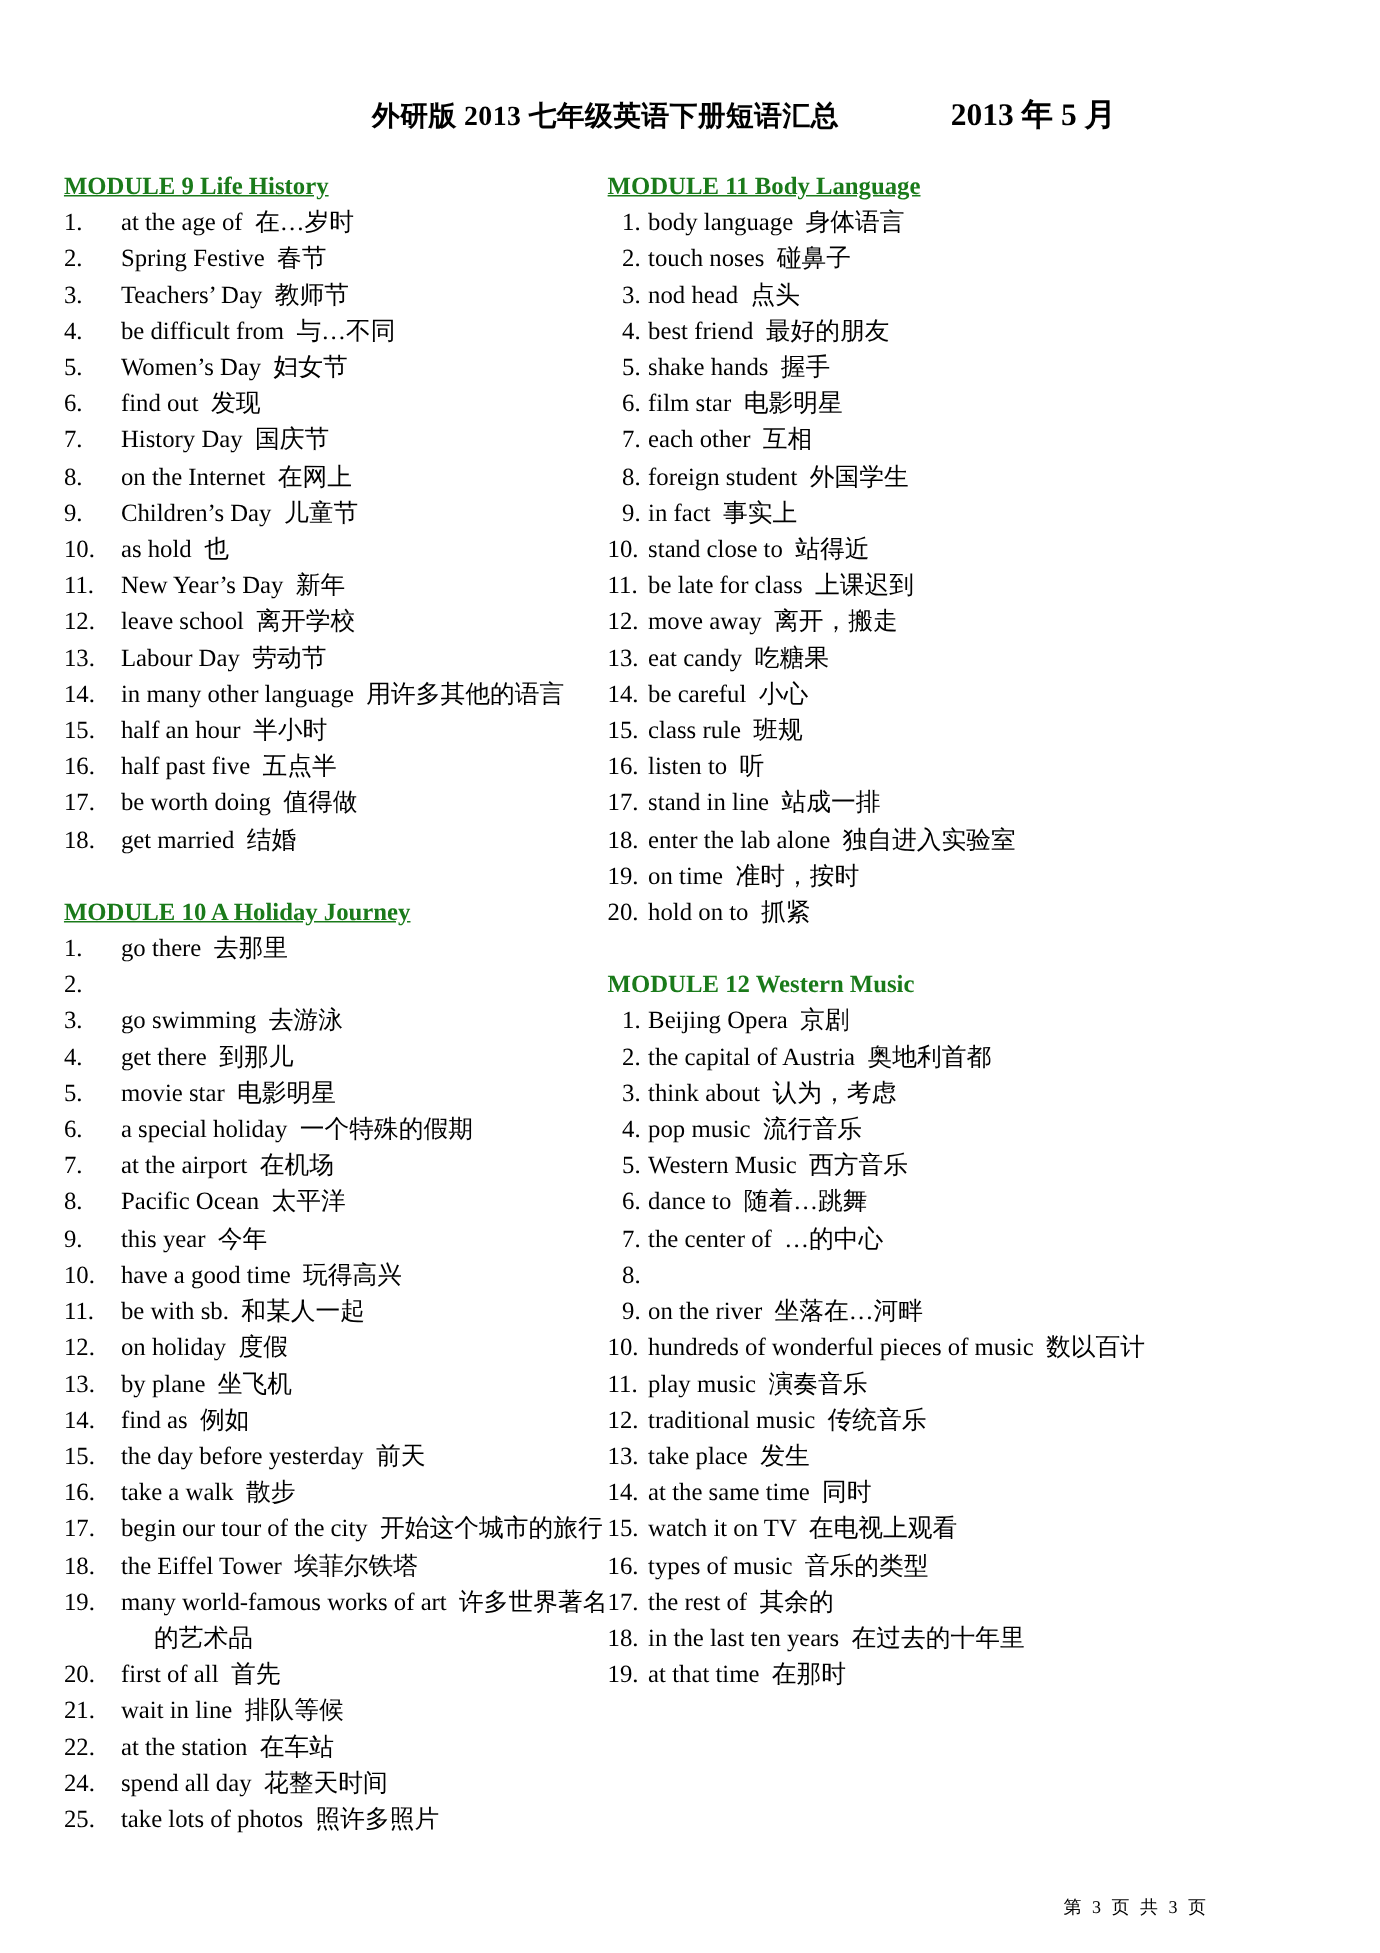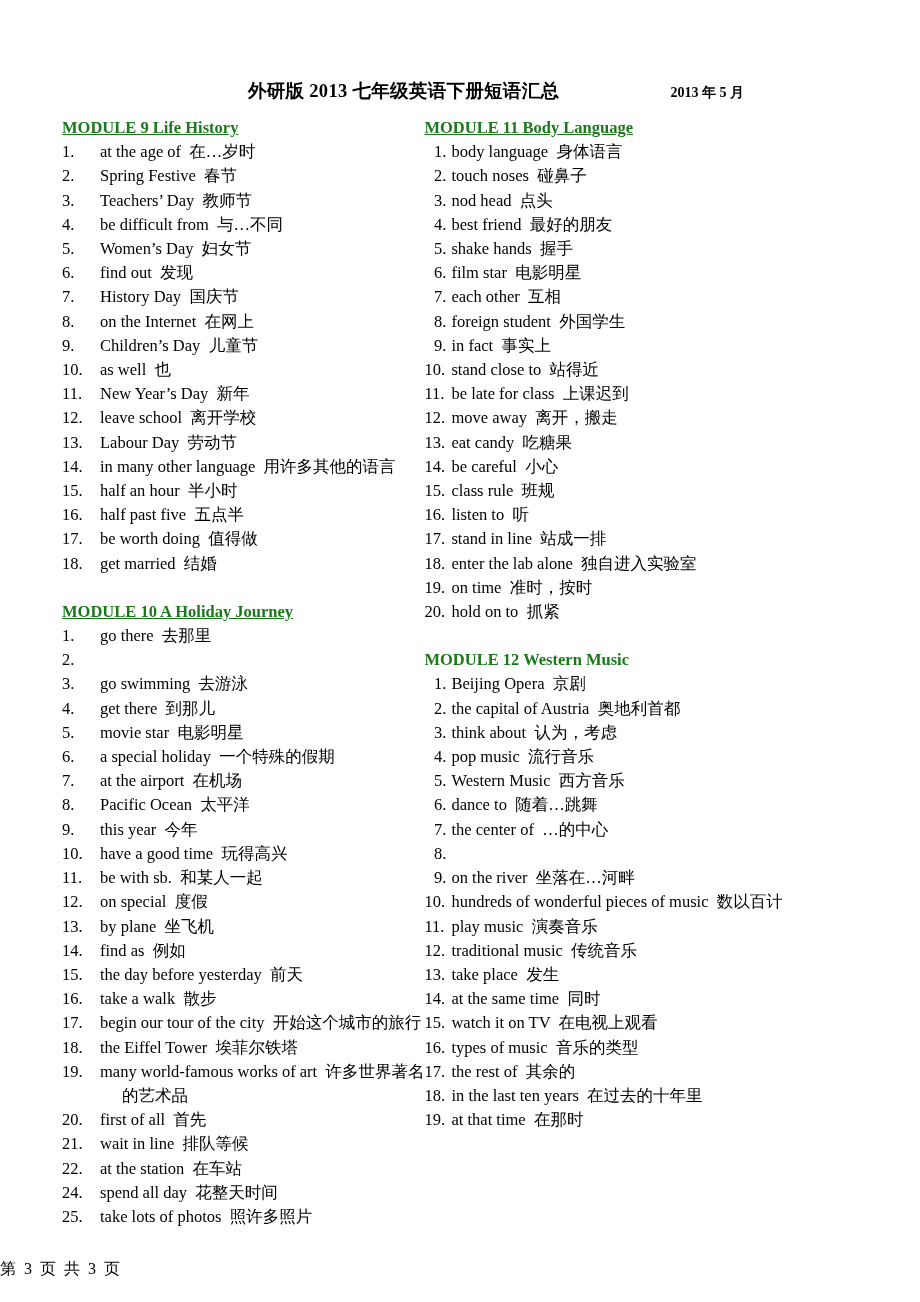--- a/index.html
+++ b/index.html
@@ -13,50 +13,51 @@
     font-family: "Liberation Serif", "DejaVu Serif", serif;
     color: #000000;
     position: relative;
     overflow: hidden;
   }
   .page {
     position: relative;
     width: 806px;
     height: 1302px;
     box-sizing: border-box;
-    padding: 16px 62px;
+    padding: 0 62px;
   }
 
   
   .doc-header {
     display: flex;
     align-items: baseline;
     justify-content: flex-start;
     padding-top: 62px;
     height: 34px;
   }
   .doc-title {
     font-size: 18.5px;
     font-weight: bold;
     letter-spacing: 0.3px;
     margin-left: 186px;
     white-space: nowrap;
   }
   .doc-date {
-    font-size: 14px;
+    font-size: 21px;
     font-weight: bold;
     margin-left: auto;
     white-space: nowrap;
   }
 
   
   .columns {
     display: flex;
     align-items: flex-start;
-    margin-top: 4px;
+    margin-top: 16px;
+    justify-content: center;
   }
   .col {
     width: 420px;
   }
   .col-left { margin-right: 0px; }
   .col-right { margin-left: 0px; }
 
   .module-heading {
     color: #1a7a1a;
     font-weight: bold;
@@ -117,22 +118,22 @@
   }
   .col-left .wrap-line { padding-left: 60px; }
   .col-right .wrap-line { padding-left: 50px; }
 
   
   .doc-footer {
     position: absolute;
     left: 0;
     right: 0;
     bottom: 22px;
-    text-align: left;
-    font-size: 16px;
+    text-align: right;
+    font-size: 12px;
     letter-spacing: 2px;
   }
 </style>
 </head>
 <body>
 
 <div class="page">
 
   <div class="doc-header">
     <div class="doc-title">外研版 2013 七年级英语下册短语汇总</div>
@@ -174,21 +175,21 @@
           <li>
             <span class="num">8.</span>
             <span class="entry-body"><span class="en">on the Internet</span><span class="zh">  在网上</span></span>
           </li>
           <li>
             <span class="num">9.</span>
             <span class="entry-body"><span class="en">Children’s Day</span><span class="zh">  儿童节</span></span>
           </li>
           <li>
             <span class="num">10.</span>
-            <span class="entry-body"><span class="en">as well</span><span class="zh">  也</span></span>
+            <span class="entry-body"><span class="en">as hold</span><span class="zh">  也</span></span>
           </li>
           <li>
             <span class="num">11.</span>
             <span class="entry-body"><span class="en">New Year’s Day</span><span class="zh">  新年</span></span>
           </li>
           <li>
             <span class="num">12.</span>
             <span class="entry-body"><span class="en">leave school</span><span class="zh">  离开学校</span></span>
           </li>
           <li>
@@ -257,21 +258,21 @@
           <li>
             <span class="num">10.</span>
             <span class="entry-body"><span class="en">have a good time</span><span class="zh">  玩得高兴</span></span>
           </li>
           <li>
             <span class="num">11.</span>
             <span class="entry-body"><span class="en">be with sb.</span><span class="zh">  和某人一起</span></span>
           </li>
           <li>
             <span class="num">12.</span>
-            <span class="entry-body"><span class="en">on special</span><span class="zh">  度假</span></span>
+            <span class="entry-body"><span class="en">on holiday</span><span class="zh">  度假</span></span>
           </li>
           <li>
             <span class="num">13.</span>
             <span class="entry-body"><span class="en">by plane</span><span class="zh">  坐飞机</span></span>
           </li>
           <li>
             <span class="num">14.</span>
             <span class="entry-body"><span class="en">find as</span><span class="zh">  例如</span></span>
           </li>
           <li>

